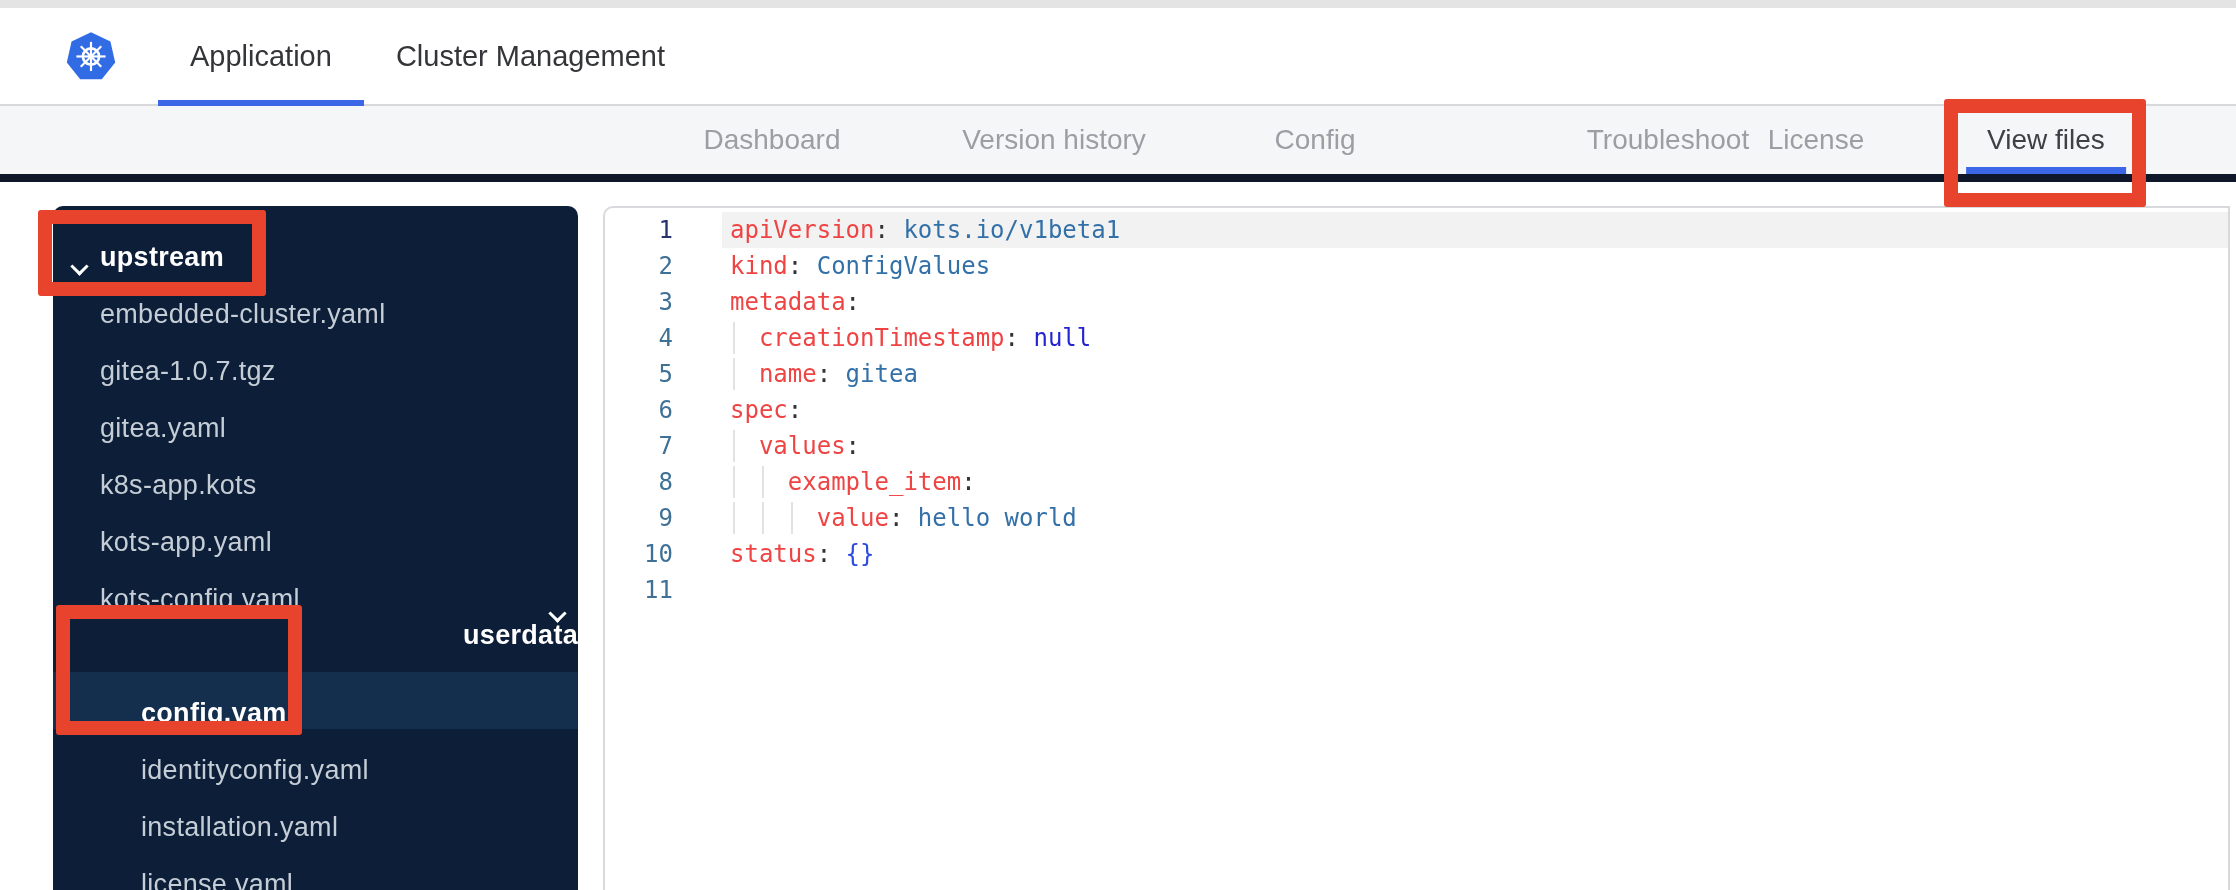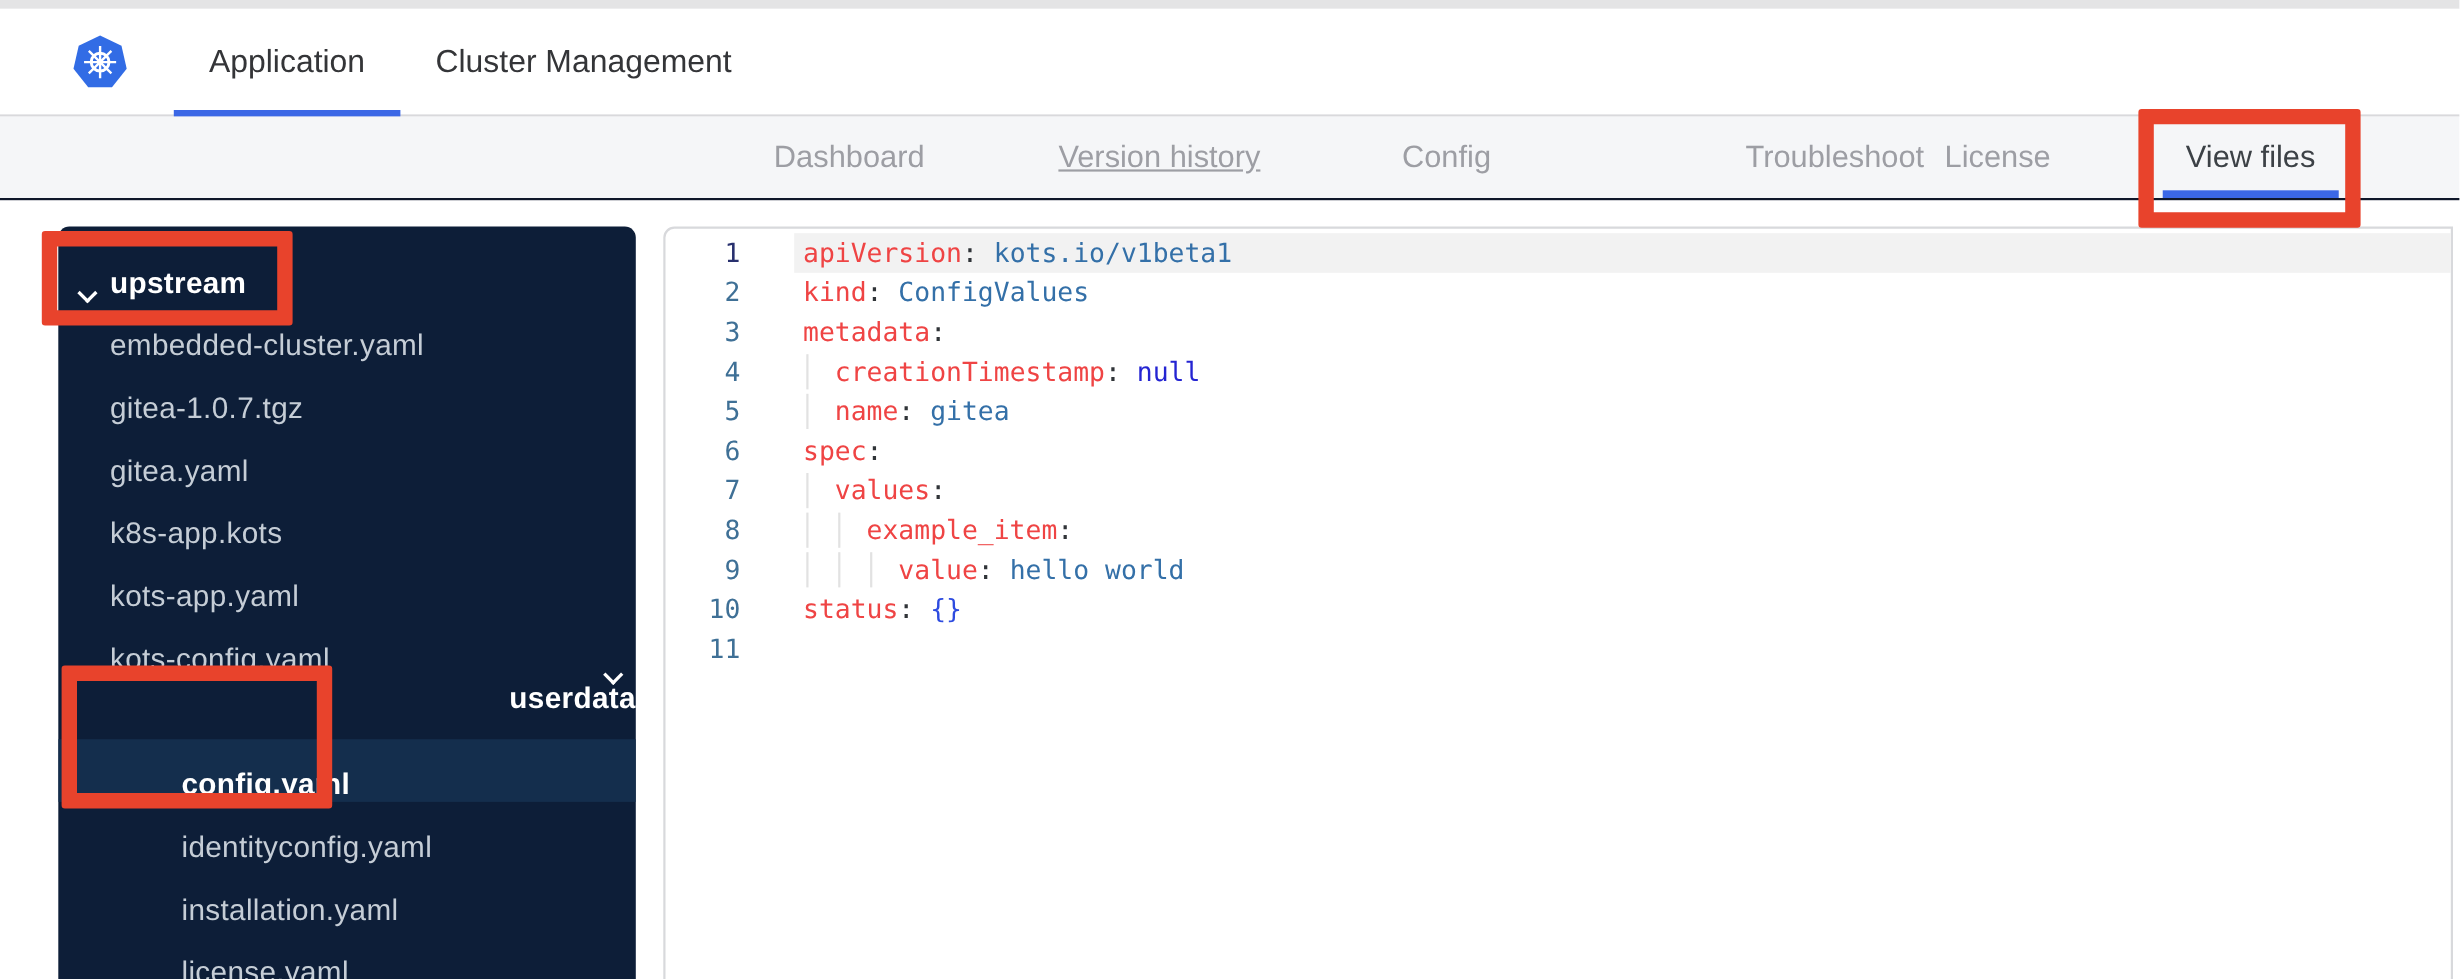--- a/index.html
+++ b/index.html
@@ -15,44 +15,44 @@
   .logo { position:absolute; left:64px; top:20px; width:54px; height:58px; cursor:pointer; }
   .primary-tabs { position:absolute; left:158px; top:0; bottom:0; display:flex; }
   .ptab { position:relative; display:flex; align-items:center; padding:0 32px;
           font-size:29px; color:#343538; cursor:pointer; }
   .ptab.active { font-weight:500; }
   .ptab.active::after { content:""; position:absolute; left:0; right:0; bottom:-2px;
                         height:6px; background:#3b67e6; }
 
   
   .subnav { position:absolute; left:0; top:106px; width:100%; height:76px;
-            background:#f5f6f8; border-bottom:2px solid #0f172a; }
+            background:#f5f6f8; border-bottom:8px solid #0f172a; }
   .ntab { position:absolute; top:0; bottom:0; display:flex; align-items:center;
           transform:translateX(-50%); font-size:28px; color:#9d9ea4; cursor:pointer; white-space:nowrap; }
   .ntab:nth-of-type(1){ left:772px; }
-  .ntab:nth-of-type(2){ left:1054px;text-decoration:underline; }
+  .ntab:nth-of-type(2){ left:1054px; }
   .ntab:nth-of-type(3){ left:1315px; }
   .ntab:nth-of-type(4){ left:1626px;margin-left:42px; }
   .ntab:nth-of-type(5){ left:1816px; }
   .ntab:nth-of-type(6){ left:2046px; }
   .ntab.active { color:#3c4146; }
   .ntab.active::after { content:""; position:absolute; left:50%; transform:translateX(-50%);
                         bottom:0; width:160px; height:7px; background:#3b67e6; }
 
   
   .sidebar { position:absolute; left:53px; top:206px; width:525px; height:684px;
              background:#0d1e38; border-radius:10px 10px 0 0; padding-top:10px; overflow:hidden; }
   .trow { height:57px; display:flex; align-items:flex-end; font-size:27px; color:#c5cdd6;
           cursor:pointer; letter-spacing:.3px; }
   .trow.folder { color:#fff; font-weight:700; }
   .trow.selected { background:#142e4d; color:#fff; font-weight:700; }
   .trow.f-l0 { padding-left:20px; }
   .trow.file-l0 { padding-left:47px; }
   .trow.f-l1 { padding-left:53px;flex-direction:column; }
-  .trow.file-l1 { padding-left:112px; }
+  .trow.file-l1 { padding-left:88px; }
   .chev { display:inline-block; width:13px; height:13px; border-left:3px solid #fff;
           border-bottom:3px solid #fff; transform:rotate(-45deg); margin:-8px 14px 0 0; flex:none; }
 
   
   .editor { position:absolute; left:603px; top:206px; width:1627px; height:700px;
             background:#fff; border:2px solid #d8d9dc; border-radius:10px 0 0 0;
             padding-top:4px; cursor:text; }
   .crow { display:flex; height:36px; }
   .lnum { width:70px; flex:none; text-align:right; padding-right:2px;
           font:24px/36px "DejaVu Sans Mono", monospace; color:#3f7096; }

